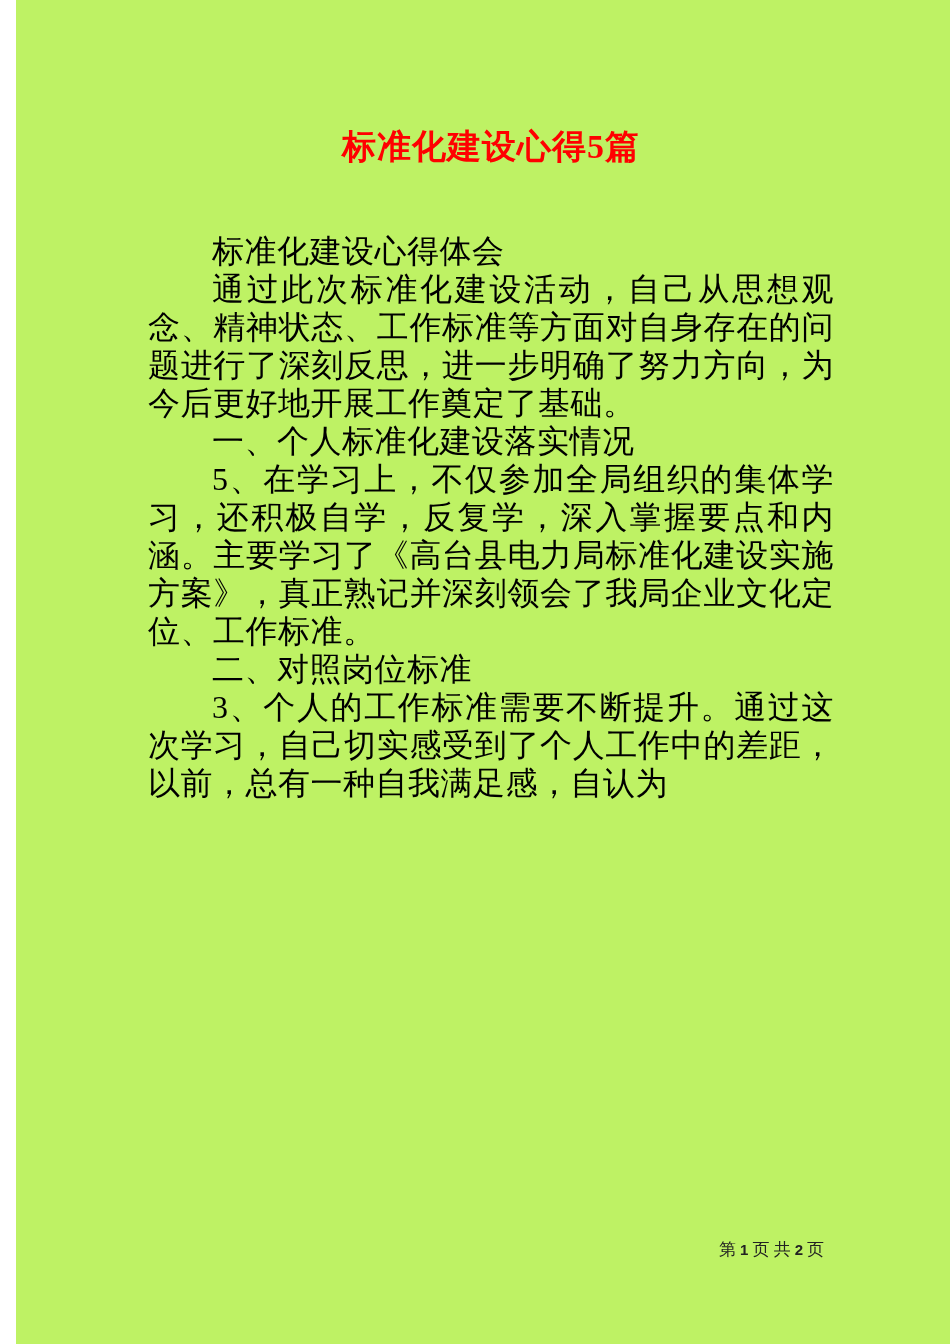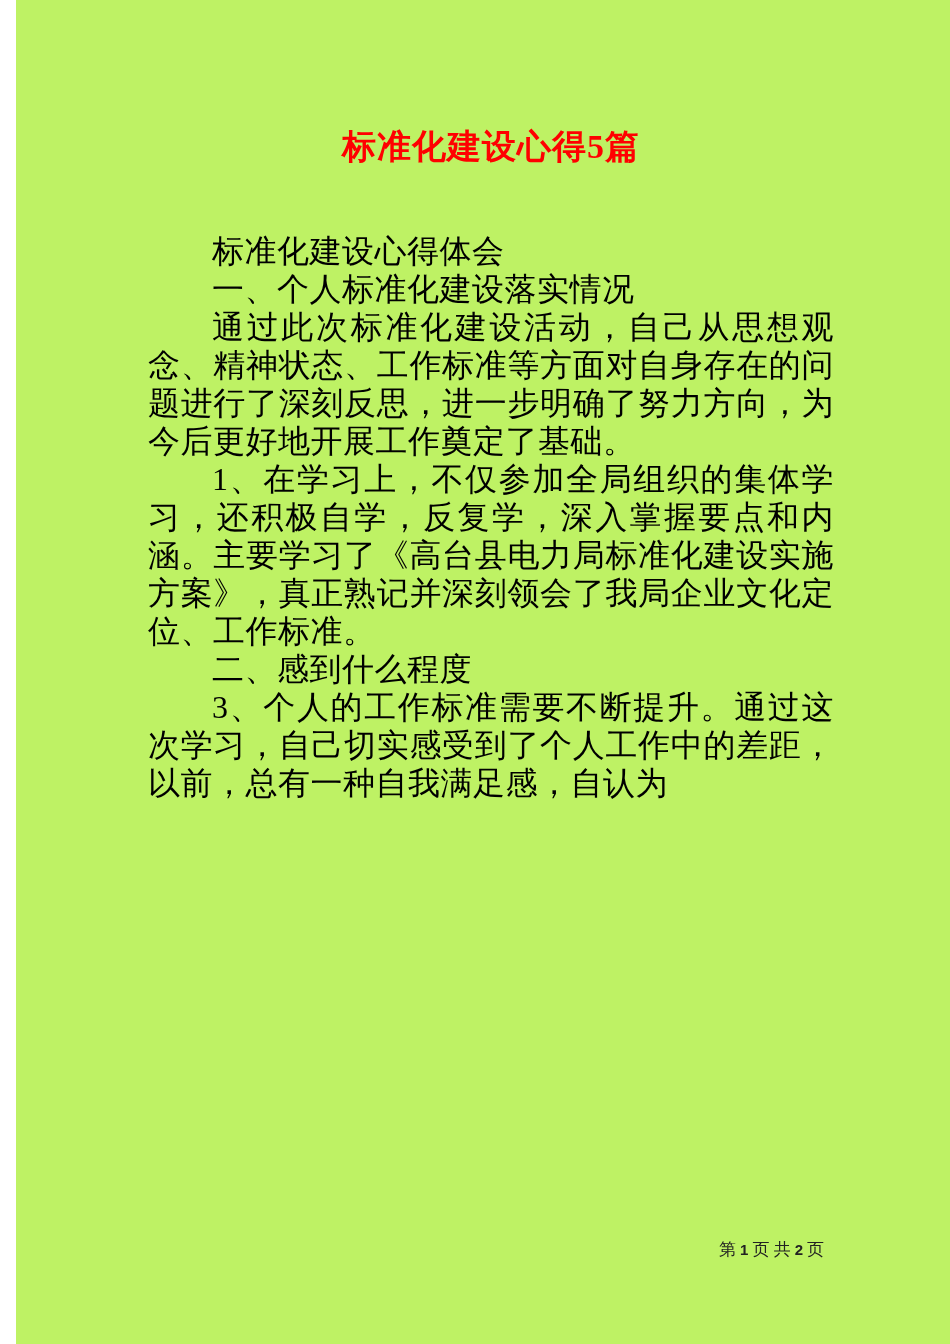--- a/index.html
+++ b/index.html
@@ -59,24 +59,24 @@
 </style>
 </head>
 <body>
 
 <div class="page">
 
   <h1 class="doc-title" style="color: rgb(255, 0, 0);">标准化建设心得5篇</h1>
 
   <div class="doc-body">
       <p class="para">标准化建设心得体会</p>
+      <p class="para">通过此次标准化建设活动，自己从思想观念、精神状态、工作标准等方面对自身存在的问题进行了深刻反思，进一步明确了努力方向，为今后更好地开展工作奠定了基础。</p>
       <p class="para">一、个人标准化建设落实情况</p>
-      <p class="para">通过此次标准化建设活动，自己从思想观念、精神状态、工作标准等方面对自身存在的问题进行了深刻反思，进一步明确了努力方向，为今后更好地开展工作奠定了基础。</p>
-      <p class="para">1、在学习上，不仅参加全局组织的集体学习，还积极自学，反复学，深入掌握要点和内涵。主要学习了《高台县电力局标准化建设实施方案》，真正熟记并深刻领会了我局企业文化定位、工作标准。</p>
-      <p class="para">二、感到什么程度</p>
+      <p class="para">5、在学习上，不仅参加全局组织的集体学习，还积极自学，反复学，深入掌握要点和内涵。主要学习了《高台县电力局标准化建设实施方案》，真正熟记并深刻领会了我局企业文化定位、工作标准。</p>
+      <p class="para">二、对照岗位标准</p>
       <p class="para">3、个人的工作标准需要不断提升。通过这次学习，自己切实感受到了个人工作中的差距，以前，总有一种自我满足感，自认为</p>
     </div>
 
   <div class="doc-footer">
     <span>第</span><span class="num">1</span><span>页 共</span><span class="num">2</span><span>页</span>
   </div>
 
 </div>
 
 </body></html>

